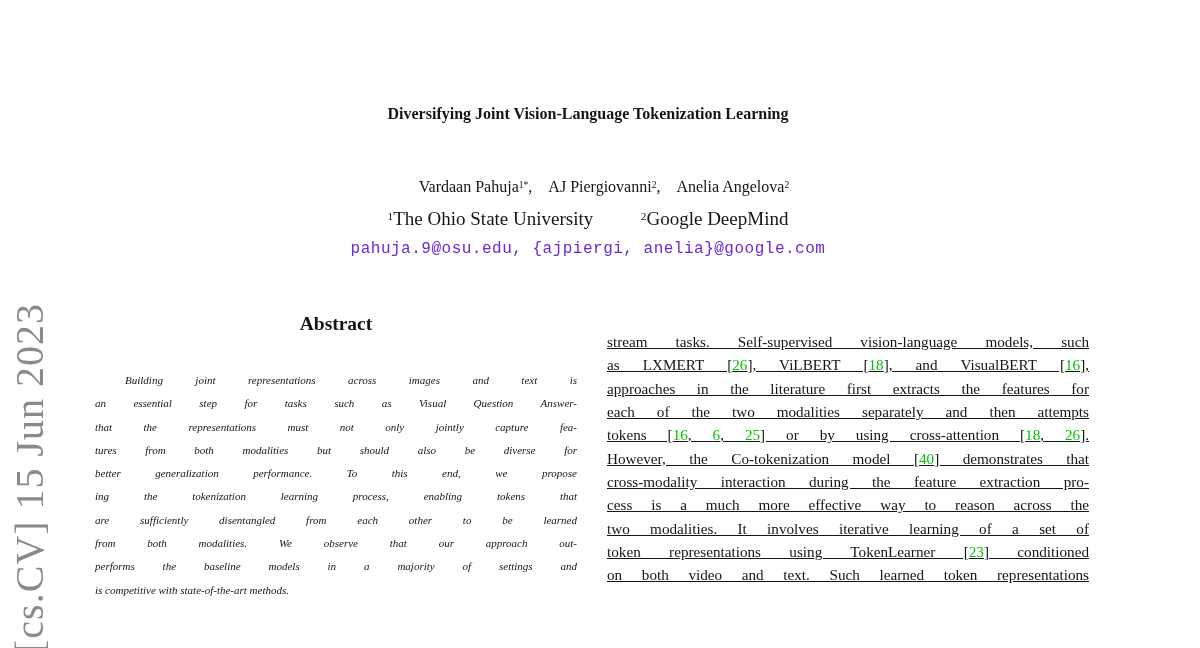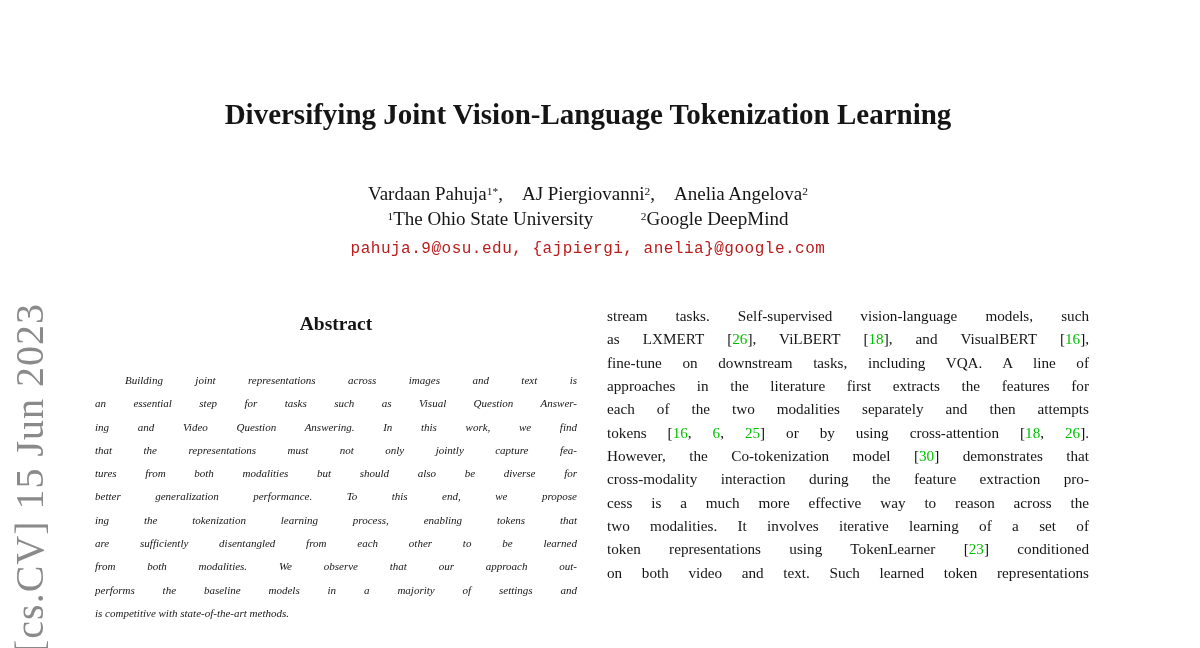--- a/index.html
+++ b/index.html
@@ -17,48 +17,48 @@
     font-size: 40px; line-height: 44px; letter-spacing: 1px;
     white-space: nowrap; color: var(--stamp, #8a8a8a);
     font-family: "Liberation Serif", serif;
   }
 
   
   .head { position: absolute; left: 0; top: 0; width: 1176px; height: 280px; }
   .title {
     position: absolute; top: 99px; left: 0; width: 100%;
     margin: 0; text-align: center;
-    font-size: 29px; font-weight: bold; line-height: 30px;
+    font-size: 16px; font-weight: bold; line-height: 30px;
   }
   .head-line { position: absolute; left: 0; width: 100%; text-align: center; white-space: pre-wrap; }
-  .authors { top: 182px; font-size: 19px; line-height: 24px; }
+  .authors { top: 175px; font-size: 16px; line-height: 24px; padding-left: 16px; }
   .affils  { top: 207px; font-size: 19px; line-height: 24px; }
   .emails  {
     position: absolute; left: 0; top: 240px; width: 100%; text-align: center;
     font-family: "Liberation Mono", monospace;
-    font-size: 16px; letter-spacing: 0.5px; color: #b91c1c;
+    font-size: 16px; letter-spacing: 0.5px; color: #6d28d9;
   }
   sup { font-size: 60%; line-height: 0; position: relative; top: -0.45em; vertical-align: baseline; }
 
   
   .col { position: absolute; top: 0; height: 632px; }
   .col-left  { left: 95px;  width: 482px; }
   .col-right { left: 607px; width: 482px; }
 
   .abs-head {
     position: absolute; top: 313px; left: 0; width: 100%;
     text-align: center; font-weight: bold; font-size: 19.5px;
   }
   .abs-lines {
     position: absolute; top: 369px; left: 0; width: 100%;
     font-style: italic; font-size: 11px; line-height: 23.3px;
   }
   .body-lines {
-    position: absolute; top: 304px; left: 0; width: 100%;
-    font-size: 15.2px; line-height: 23.35px;
+    position: absolute; top: 330px; left: 0; width: 100%;
+    font-size: 15.2px; line-height: 23.35px; text-decoration: underline;
   }
   .tline { text-align: justify; text-align-last: justify; text-justify: inter-word; }
   .abs-lines .tline:first-child { text-indent: 30px; }
   .abs-lines .tline:last-child  { text-align-last: left; }
   .cite { color: var(--cite, #00c000); }
 </style>
 </head>
 <body>
 
 <div class="page">
@@ -70,41 +70,39 @@
     <div class="head-line authors"><span>Vardaan Pahuja</span><sup>1*</sup><span>, </span><span>AJ Piergiovanni</span><sup>2</sup><span>, </span><span>Anelia Angelova</span><sup>2</sup></div>
     <div class="head-line affils"><sup>1</sup><span>The Ohio State University</span><span>   </span><sup>2</sup><span>Google DeepMind</span></div>
     <div class="emails">pahuja.9@osu.edu, {ajpiergi, anelia}@google.com</div>
   </div>
 
   <div class="col col-left">
     <div class="abs-head">Abstract</div>
     <div class="abs-lines">
         <div class="tline"><span>Building joint representations across images and text is</span></div>
         <div class="tline"><span>an essential step for tasks such as Visual Question Answer-</span></div>
-        <div class="tline"><span>ing and Video Question Answering.  In this work, we find</span></div>
         <div class="tline"><span>that the representations must not only jointly capture fea-</span></div>
         <div class="tline"><span>tures from both modalities but should also be diverse for</span></div>
         <div class="tline"><span>better generalization performance. To this end, we propose</span></div>
         <div class="tline"><span>ing the tokenization learning process, enabling tokens that</span></div>
         <div class="tline"><span>are sufficiently disentangled from each other to be learned</span></div>
         <div class="tline"><span>from both modalities.  We observe that our approach out-</span></div>
         <div class="tline"><span>performs the baseline models in a majority of settings and</span></div>
         <div class="tline"><span>is competitive with state-of-the-art methods.</span></div>
       </div>
   </div>
 
   <div class="col col-right">
     <div class="body-lines">
         <div class="tline"><span>stream tasks. Self-supervised vision-language models, such</span></div>
         <div class="tline"><span>as LXMERT [</span><span class="cite">26</span><span>], ViLBERT [</span><span class="cite">18</span><span>], and VisualBERT [</span><span class="cite">16</span><span>],</span></div>
-        <div class="tline"><span>fine-tune on downstream tasks, including VQA. A line of</span></div>
         <div class="tline"><span>approaches in the literature first extracts the features for</span></div>
         <div class="tline"><span>each of the two modalities separately and then attempts</span></div>
         <div class="tline"><span>tokens [</span><span class="cite">16</span><span>, </span><span class="cite">6</span><span>, </span><span class="cite">25</span><span>] or by using cross-attention [</span><span class="cite">18</span><span>, </span><span class="cite">26</span><span>].</span></div>
-        <div class="tline"><span>However, the Co-tokenization model [</span><span class="cite">30</span><span>] demonstrates that</span></div>
+        <div class="tline"><span>However, the Co-tokenization model [</span><span class="cite">40</span><span>] demonstrates that</span></div>
         <div class="tline"><span>cross-modality interaction during the feature extraction pro-</span></div>
         <div class="tline"><span>cess is a much more effective way to reason across the</span></div>
         <div class="tline"><span>two modalities.  It involves iterative learning of a set of</span></div>
         <div class="tline"><span>token representations using TokenLearner [</span><span class="cite">23</span><span>] conditioned</span></div>
         <div class="tline"><span>on both video and text.  Such learned token representations</span></div>
       </div>
   </div>
 
 </div>
 

